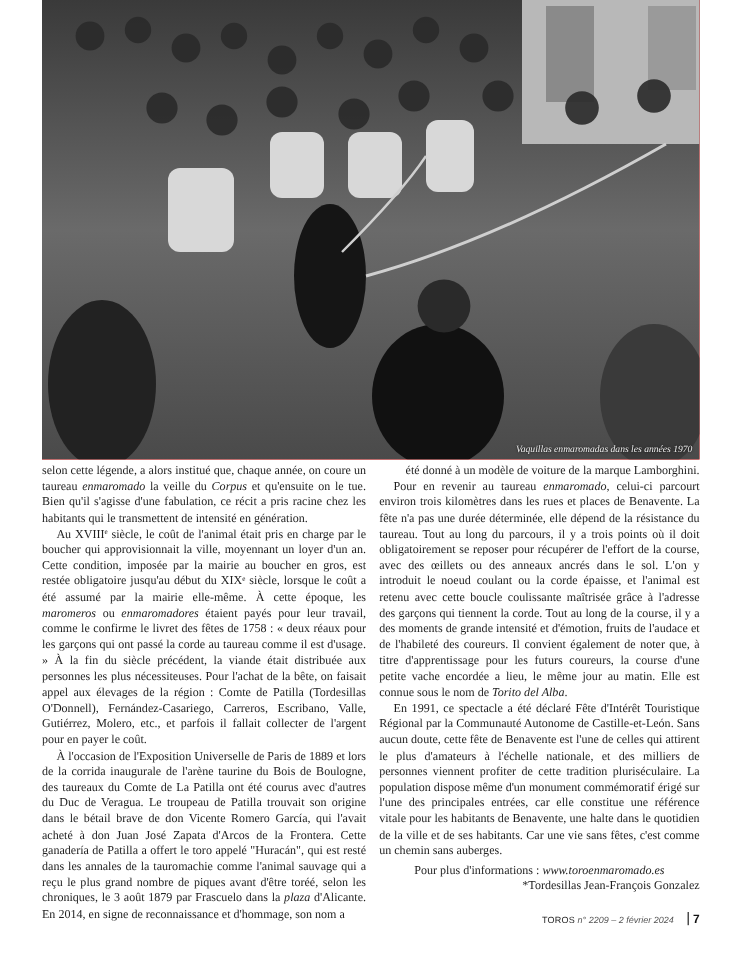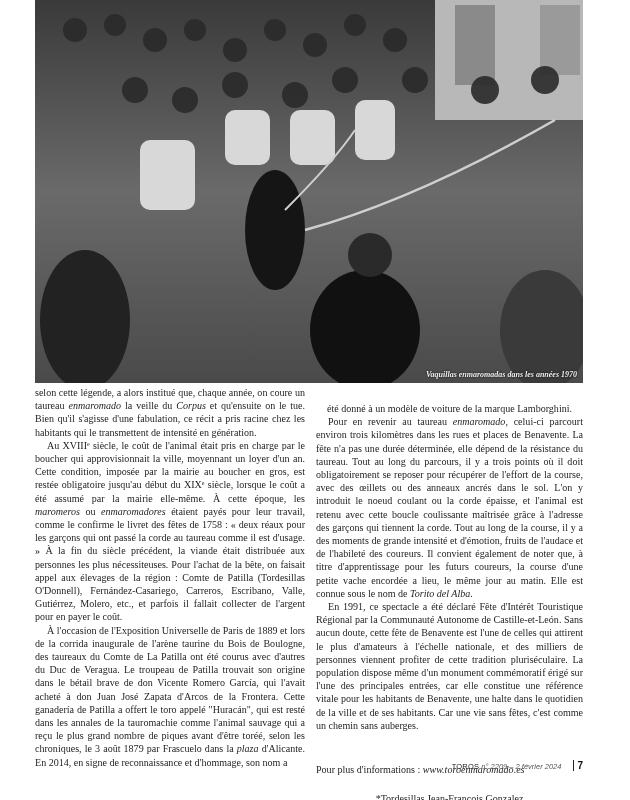--- a/index.html
+++ b/index.html
@@ -1,30 +1,30 @@
 <!DOCTYPE html>
 <html><head>
 <meta charset="utf-8">
 <style>
   html, body { margin:0; padding:0; background:#ffffff; }
   body { width:630px; height:800px; position:relative; overflow:hidden;
          font-family:"Liberation Serif","DejaVu Serif",serif; color:#1e1e1e; }
   .photo { position:absolute; left:35px; top:0; width:548px; height:383px;
-           background:#b91c1c; overflow:hidden;font-weight:bold; }
+           background:#b91c1c; overflow:hidden; }
   .photo svg { display:block; width:100%; height:100%; }
   .caption { position:absolute; right:6px; bottom:4px; font-size:8px; font-style:italic;
              color:#f0f0f0; text-shadow:0 0 2px #000; }
   .col { position:absolute; top:386px; font-size:10.05px; line-height:13.2px;
          text-align:justify; hyphens:auto; }
   .col-left { left:35px; width:270px; }
   .col-right { left:316px; width:267px; }
   .col p { margin:0; text-indent:0; }
   .col p.ind { text-indent:12px; }
-  .col p.gap { margin-top:31px; text-align:left; }
-  .col p.noind { text-align:center;margin-top:16px; }
+  .col p.gap { margin-top:3px; text-align:center; }
+  .col p.noind { text-align:right; }
   em { }
   sup { font-size:6px; vertical-align:3px; line-height:0; }
   .footer { position:absolute; top:760px; right:47px; font-family:"Liberation Sans","DejaVu Sans",sans-serif;
             font-size:7.5px; color:#333; white-space:nowrap; }
   .footer .mag { font-weight:normal; letter-spacing:0.2px; color:#222; }
   .footer .issue { color:#555;font-style:italic; }
   .footer .sep { display:inline-block; width:1px; height:11px; background:#222; margin:0 3px 0 12px; vertical-align:-2px; }
   .footer .pg { font-weight:bold; font-size:10px; color:#111; }
 </style>
 </head>

